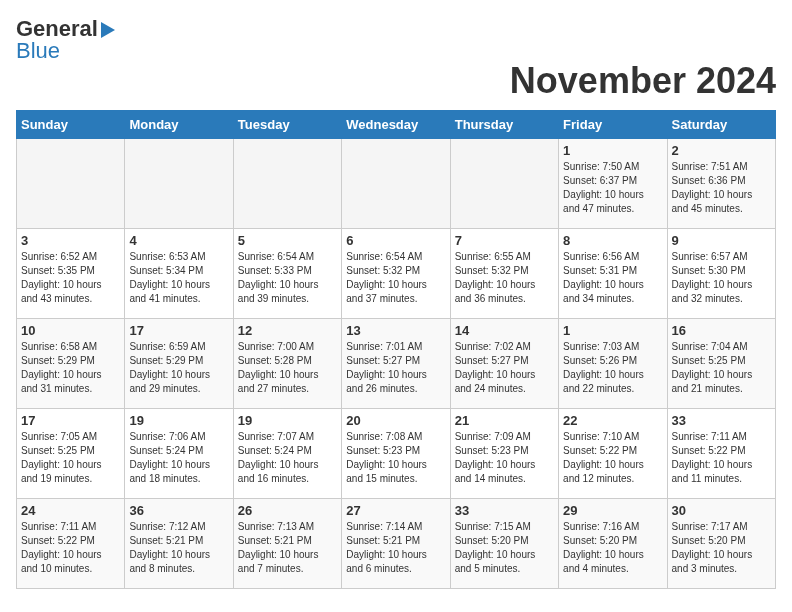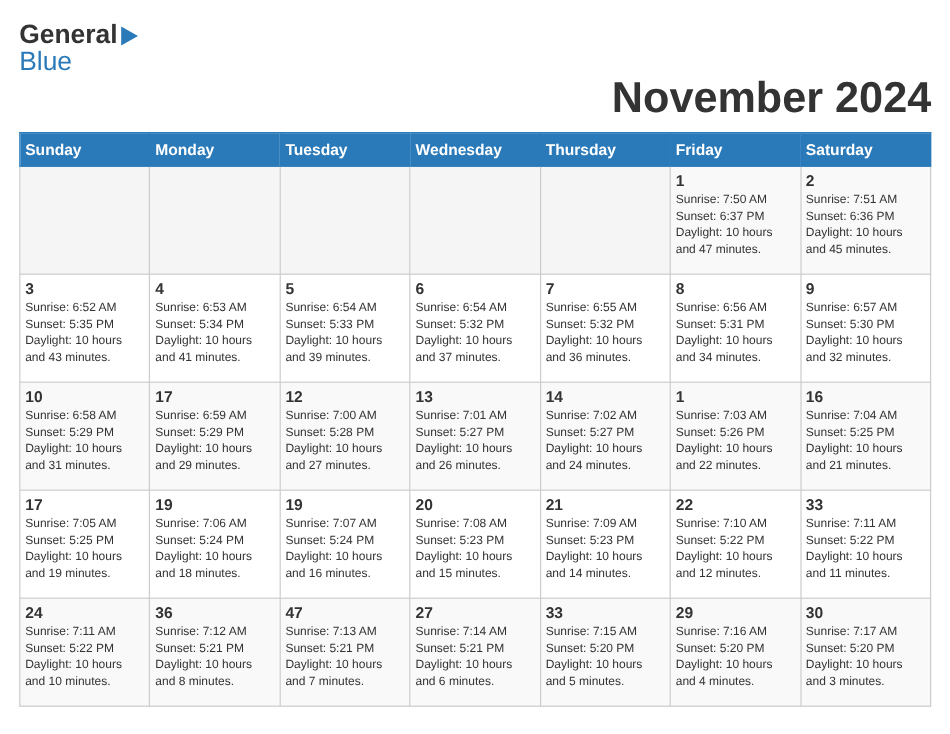--- a/index.html
+++ b/index.html
@@ -215,21 +215,21 @@
       <tr>
         <td>
           <span class="day-number">24</span>
           <div class="day-info">Sunrise: 7:11 AM<br>Sunset: 5:22 PM<br>Daylight: 10 hours<br>and 10 minutes.</div>
         </td>
         <td>
           <span class="day-number">36</span>
           <div class="day-info">Sunrise: 7:12 AM<br>Sunset: 5:21 PM<br>Daylight: 10 hours<br>and 8 minutes.</div>
         </td>
         <td>
-          <span class="day-number">47</span>
+          <span class="day-number">26</span>
           <div class="day-info">Sunrise: 7:13 AM<br>Sunset: 5:21 PM<br>Daylight: 10 hours<br>and 7 minutes.</div>
         </td>
         <td>
           <span class="day-number">27</span>
           <div class="day-info">Sunrise: 7:14 AM<br>Sunset: 5:21 PM<br>Daylight: 10 hours<br>and 6 minutes.</div>
         </td>
         <td>
           <span class="day-number">33</span>
           <div class="day-info">Sunrise: 7:15 AM<br>Sunset: 5:20 PM<br>Daylight: 10 hours<br>and 5 minutes.</div>
         </td>

